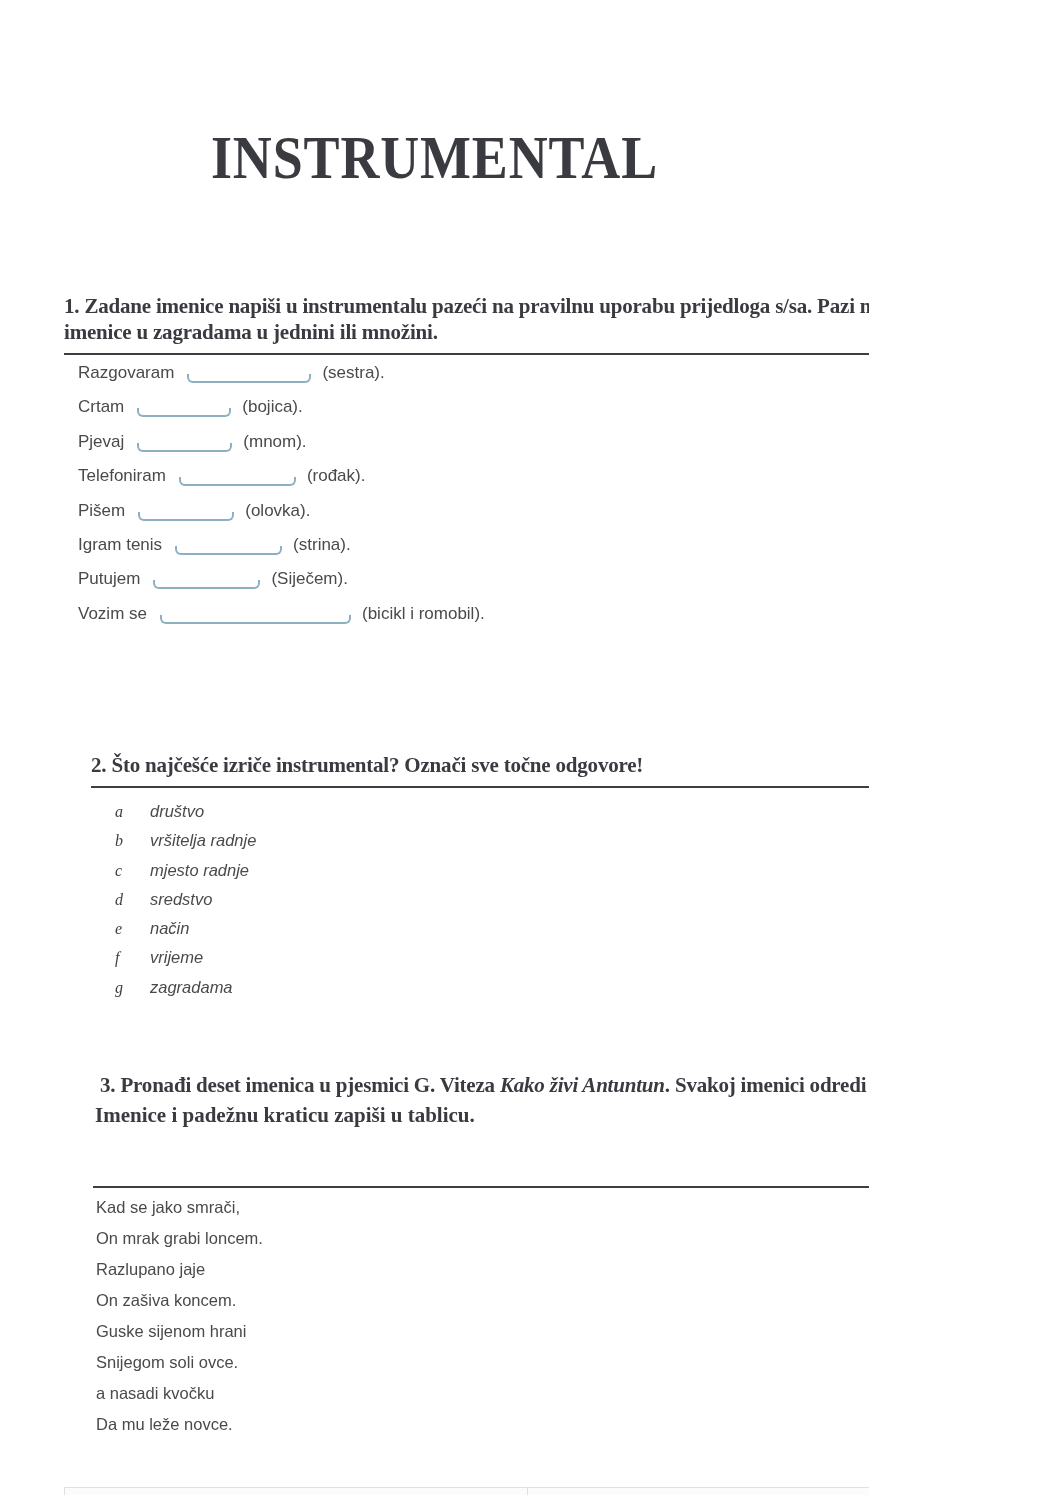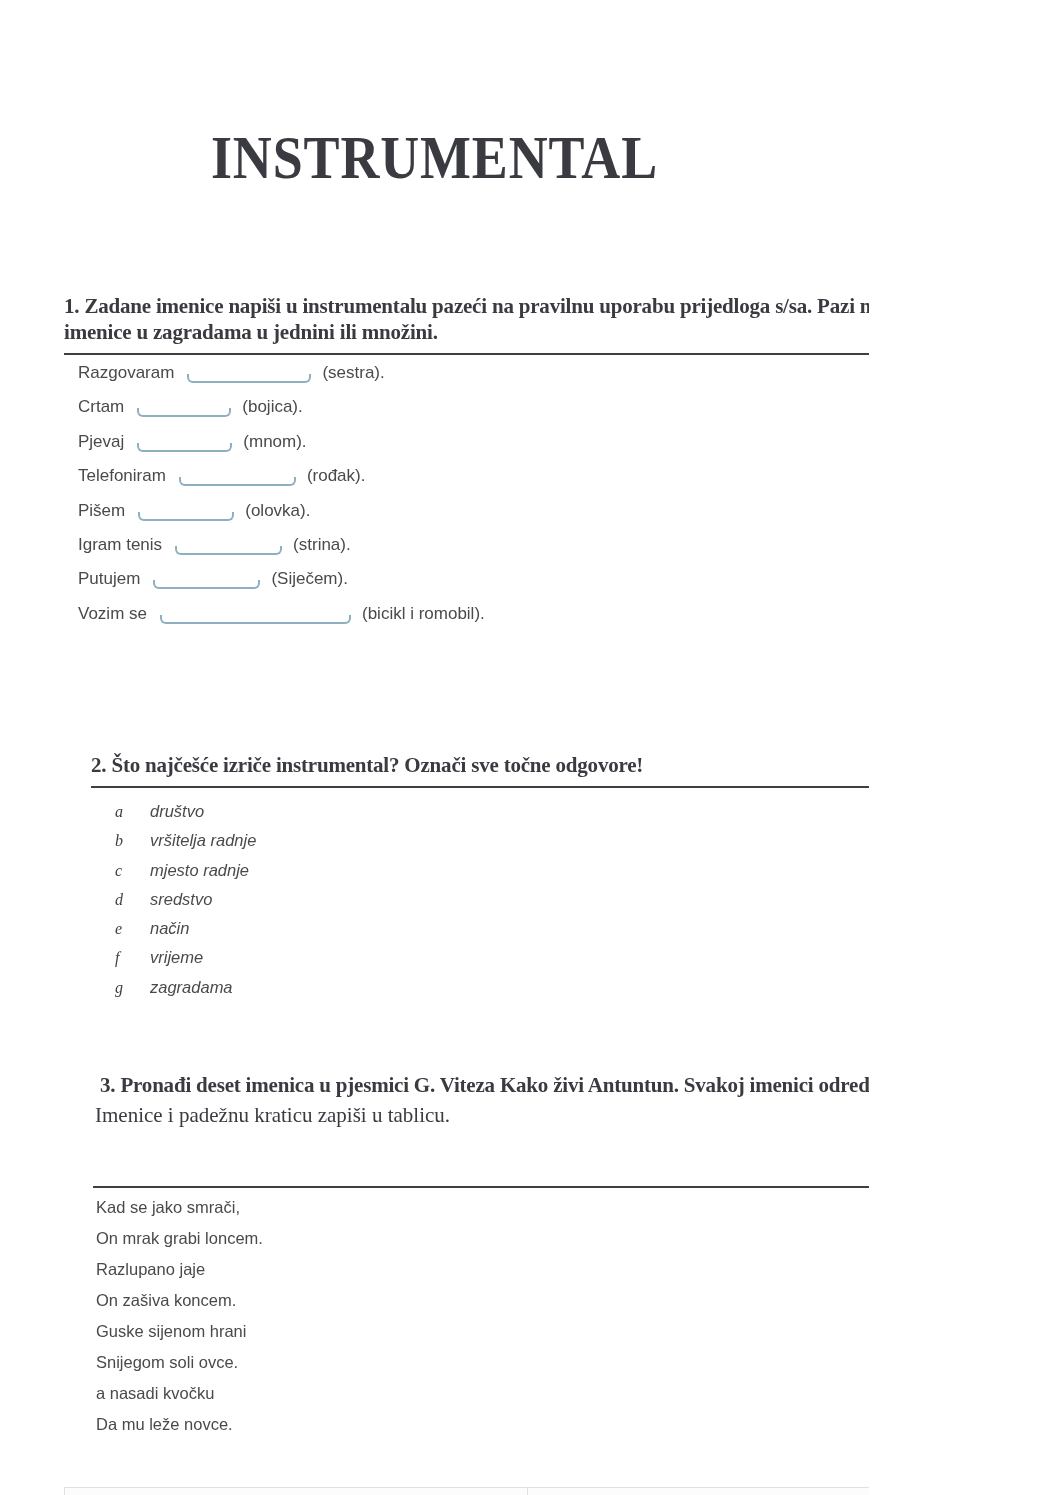--- a/index.html
+++ b/index.html
@@ -70,25 +70,25 @@
     width:35px;
     font-family:"Liberation Serif", serif;
     font-style:italic;
     font-size:16px;
     color:#3f3f3f;
   }
   .opt-label{font-size:16.5px; color:var(--text,#4a4a4a);font-style:italic;}
   
   .task3{top:1072px; left:95px; width:872px;}
   .task3 .sec-heading{white-space:pre-wrap; line-height:27px;}
-  .h-italic{}
+  .h-italic{font-style:italic;}
   .subheading{
     margin:3px 0 0 0;
     font-family:"Liberation Serif", serif;
-    font-weight:normal;
+    font-weight:bold;
     font-size:21px;
     line-height:27px;
     color:var(--heading,#3a3a41);
   }
   
   .poem-section{top:1186px; left:93px; width:892px;}
   .poem-rule{height:2px; background:var(--rule,#3f3f3f);}
   .poem-list{margin-top:4px; padding-left:3px;}
   .poem-line{
     line-height:31px;

